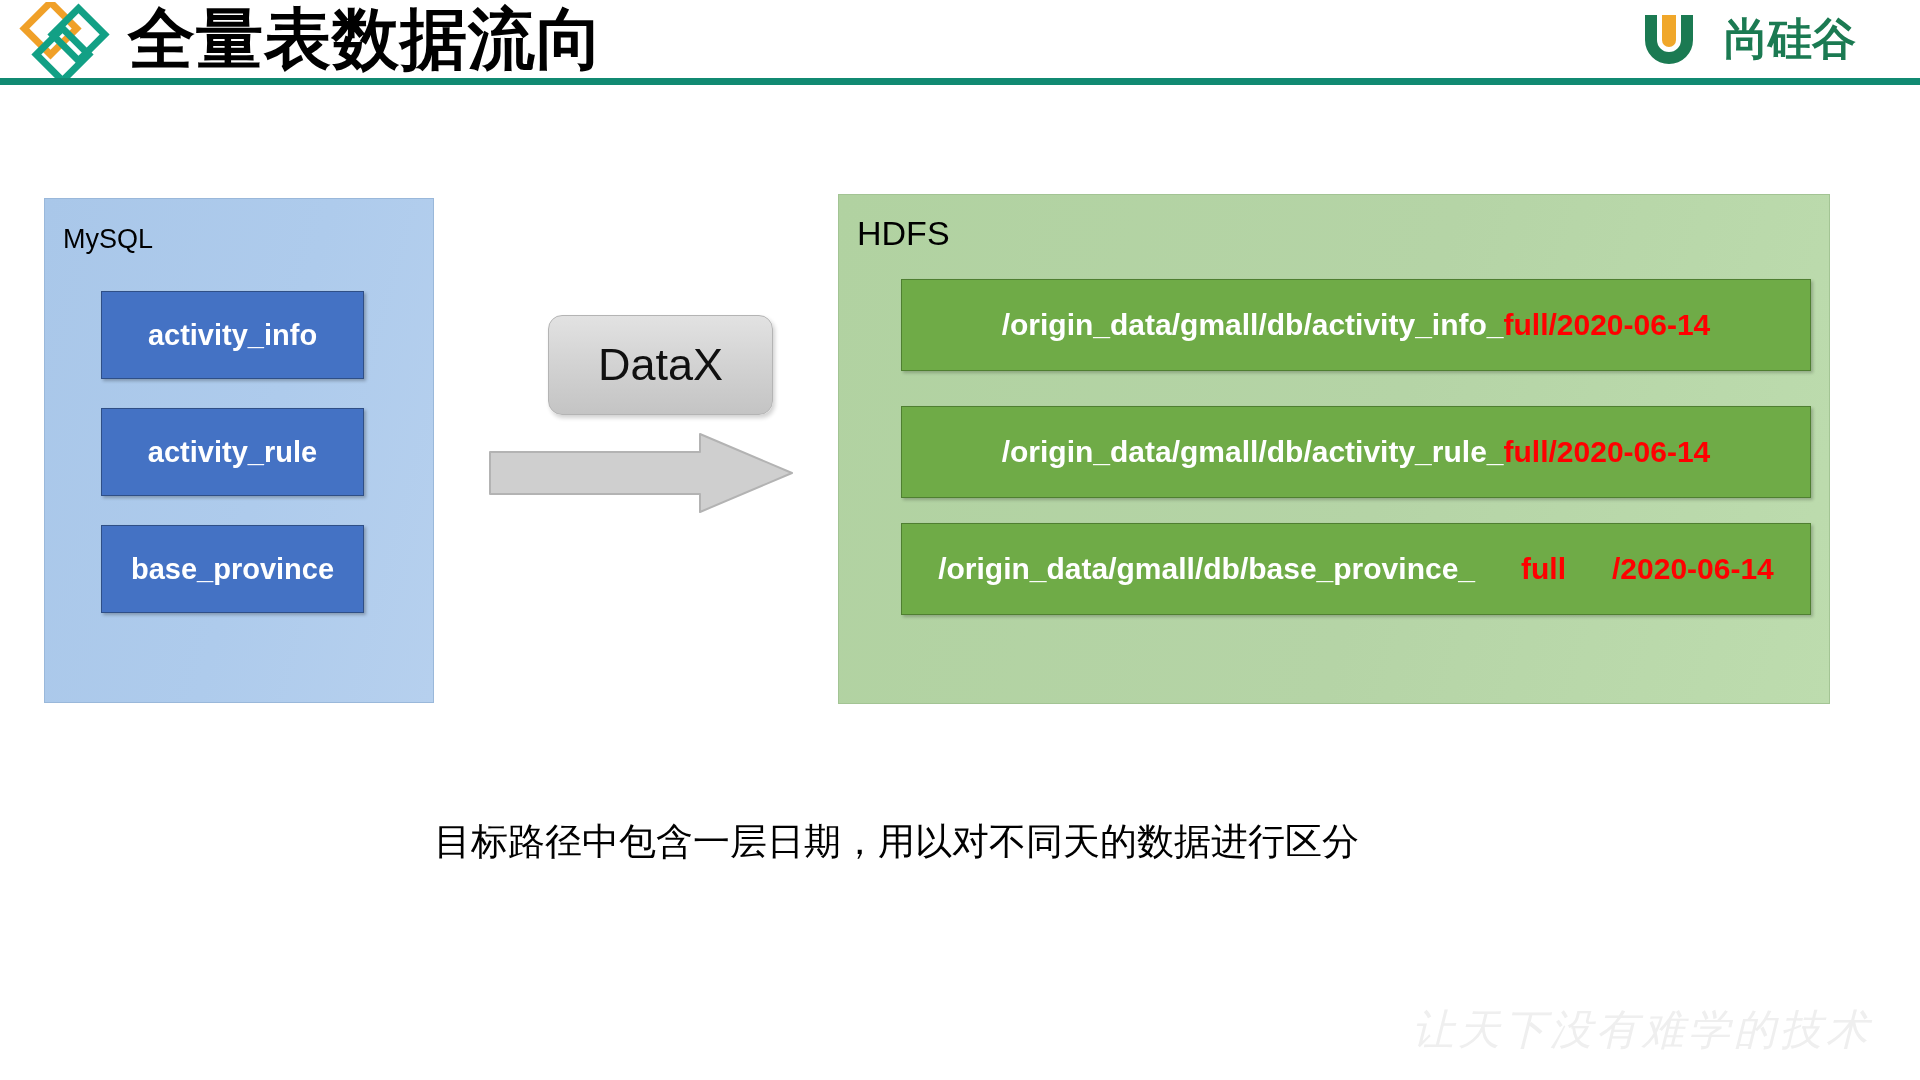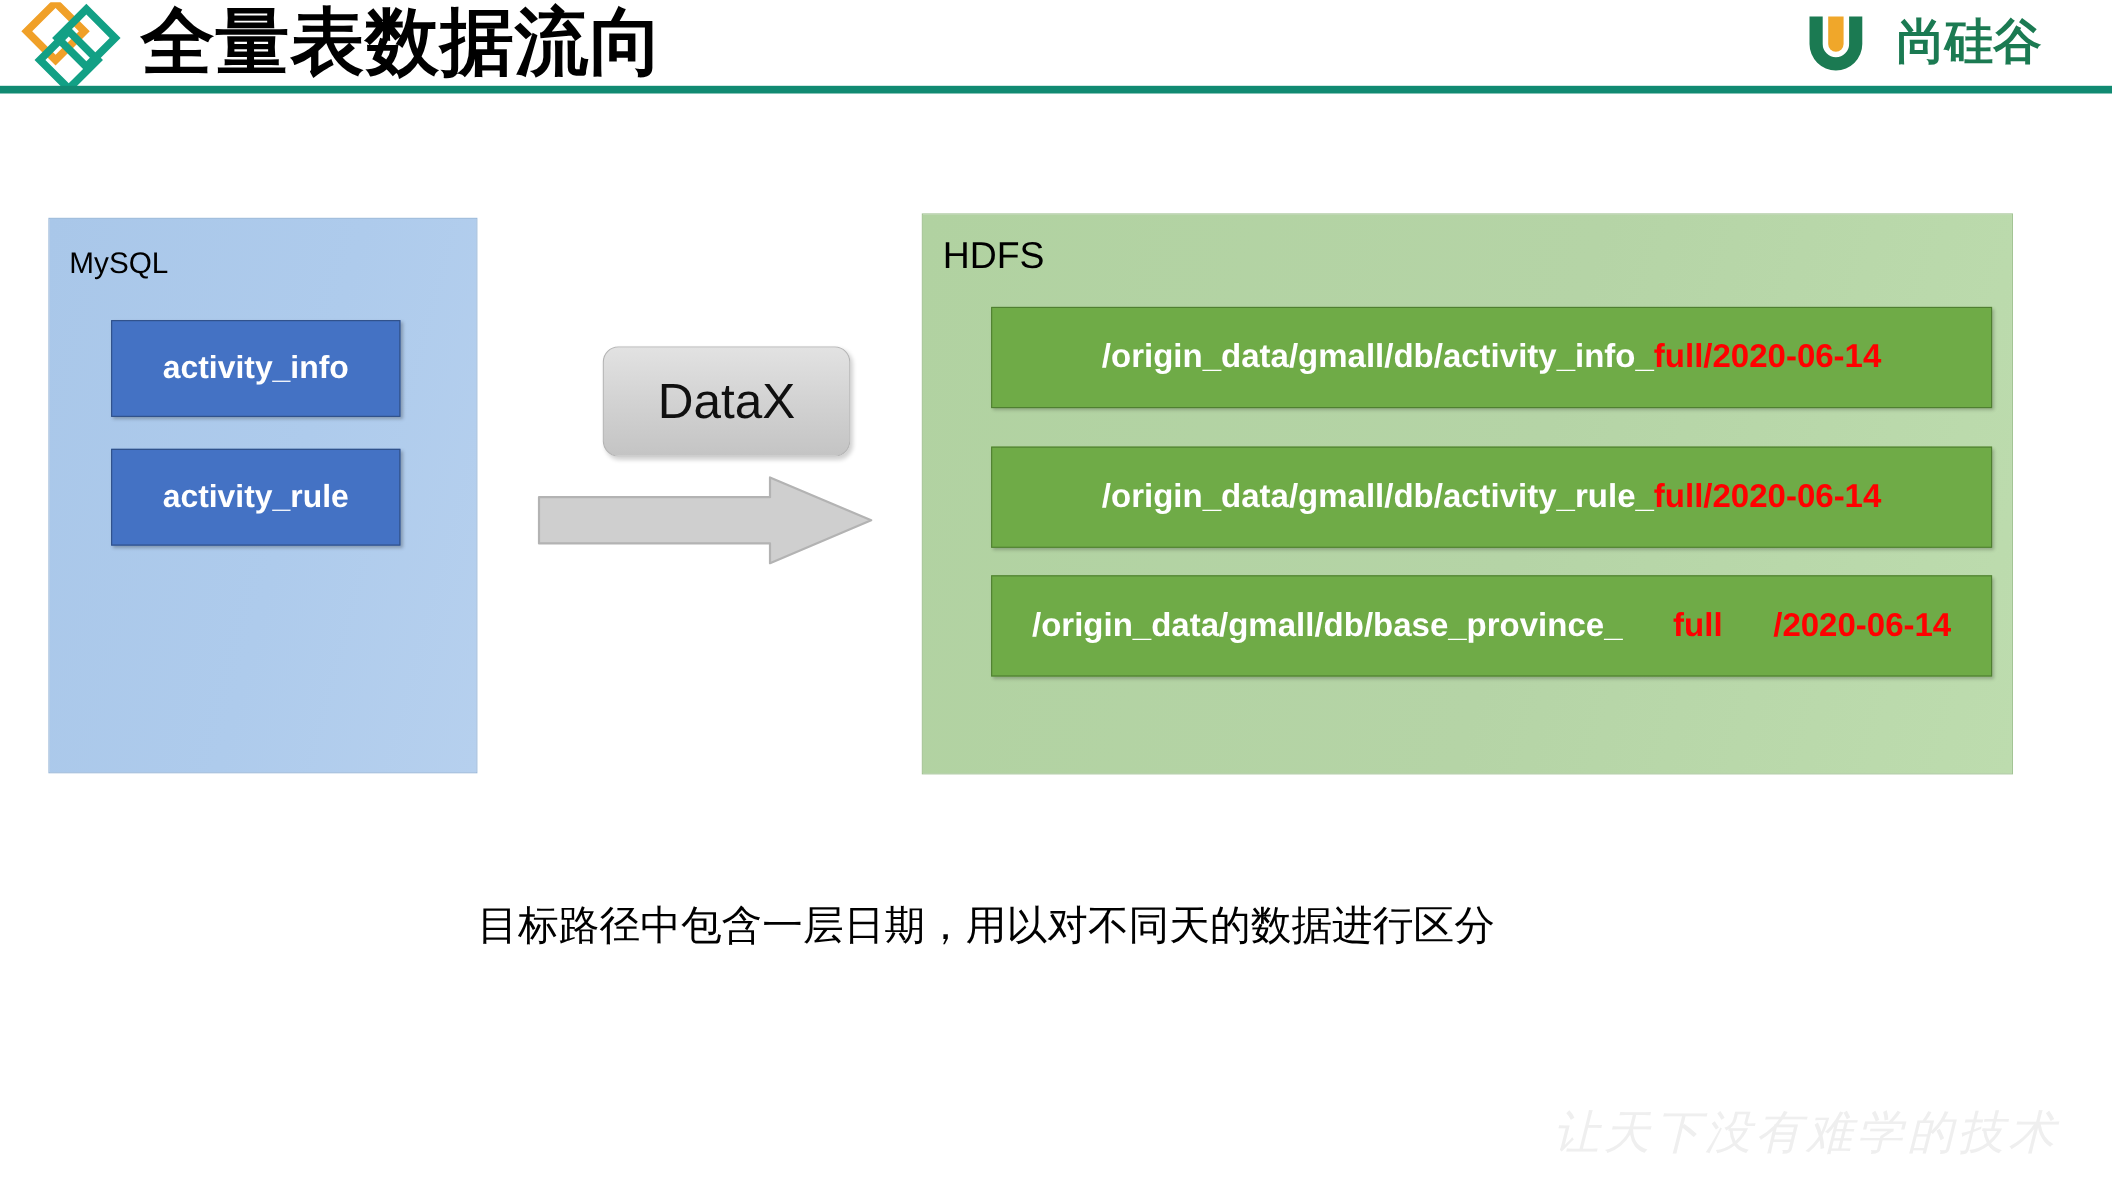--- a/index.html
+++ b/index.html
@@ -226,20 +226,21 @@
   </div>
 
   <div id="header-rule"></div>
 </div>
 
 <div id="mysql-panel">
   <div id="mysql-label">MySQL</div>
 
   <div class="table-box" id="table-box-0">activity_info</div>
   <div class="table-box" id="table-box-1">activity_rule</div>
+  <div class="table-box" id="table-box-2">base_province</div>
 </div>
 
 <div id="datax-box">DataX</div>
 
 <div id="flow-arrow">
   <svg width="306" height="82" viewBox="0 0 306 82">
     <path d="M2 20 L212 20 L212 2 L304 41 L212 80 L212 62 L2 62 Z" fill="#cfcfcf" stroke="#b3b3b3" stroke-width="2" stroke-linejoin="round"></path>
   </svg>
 </div>
 

